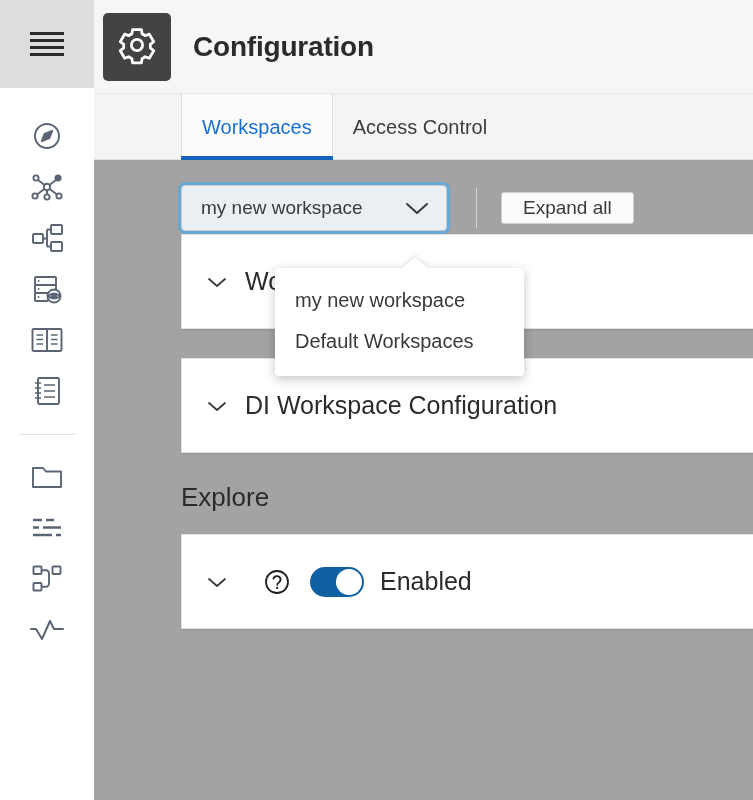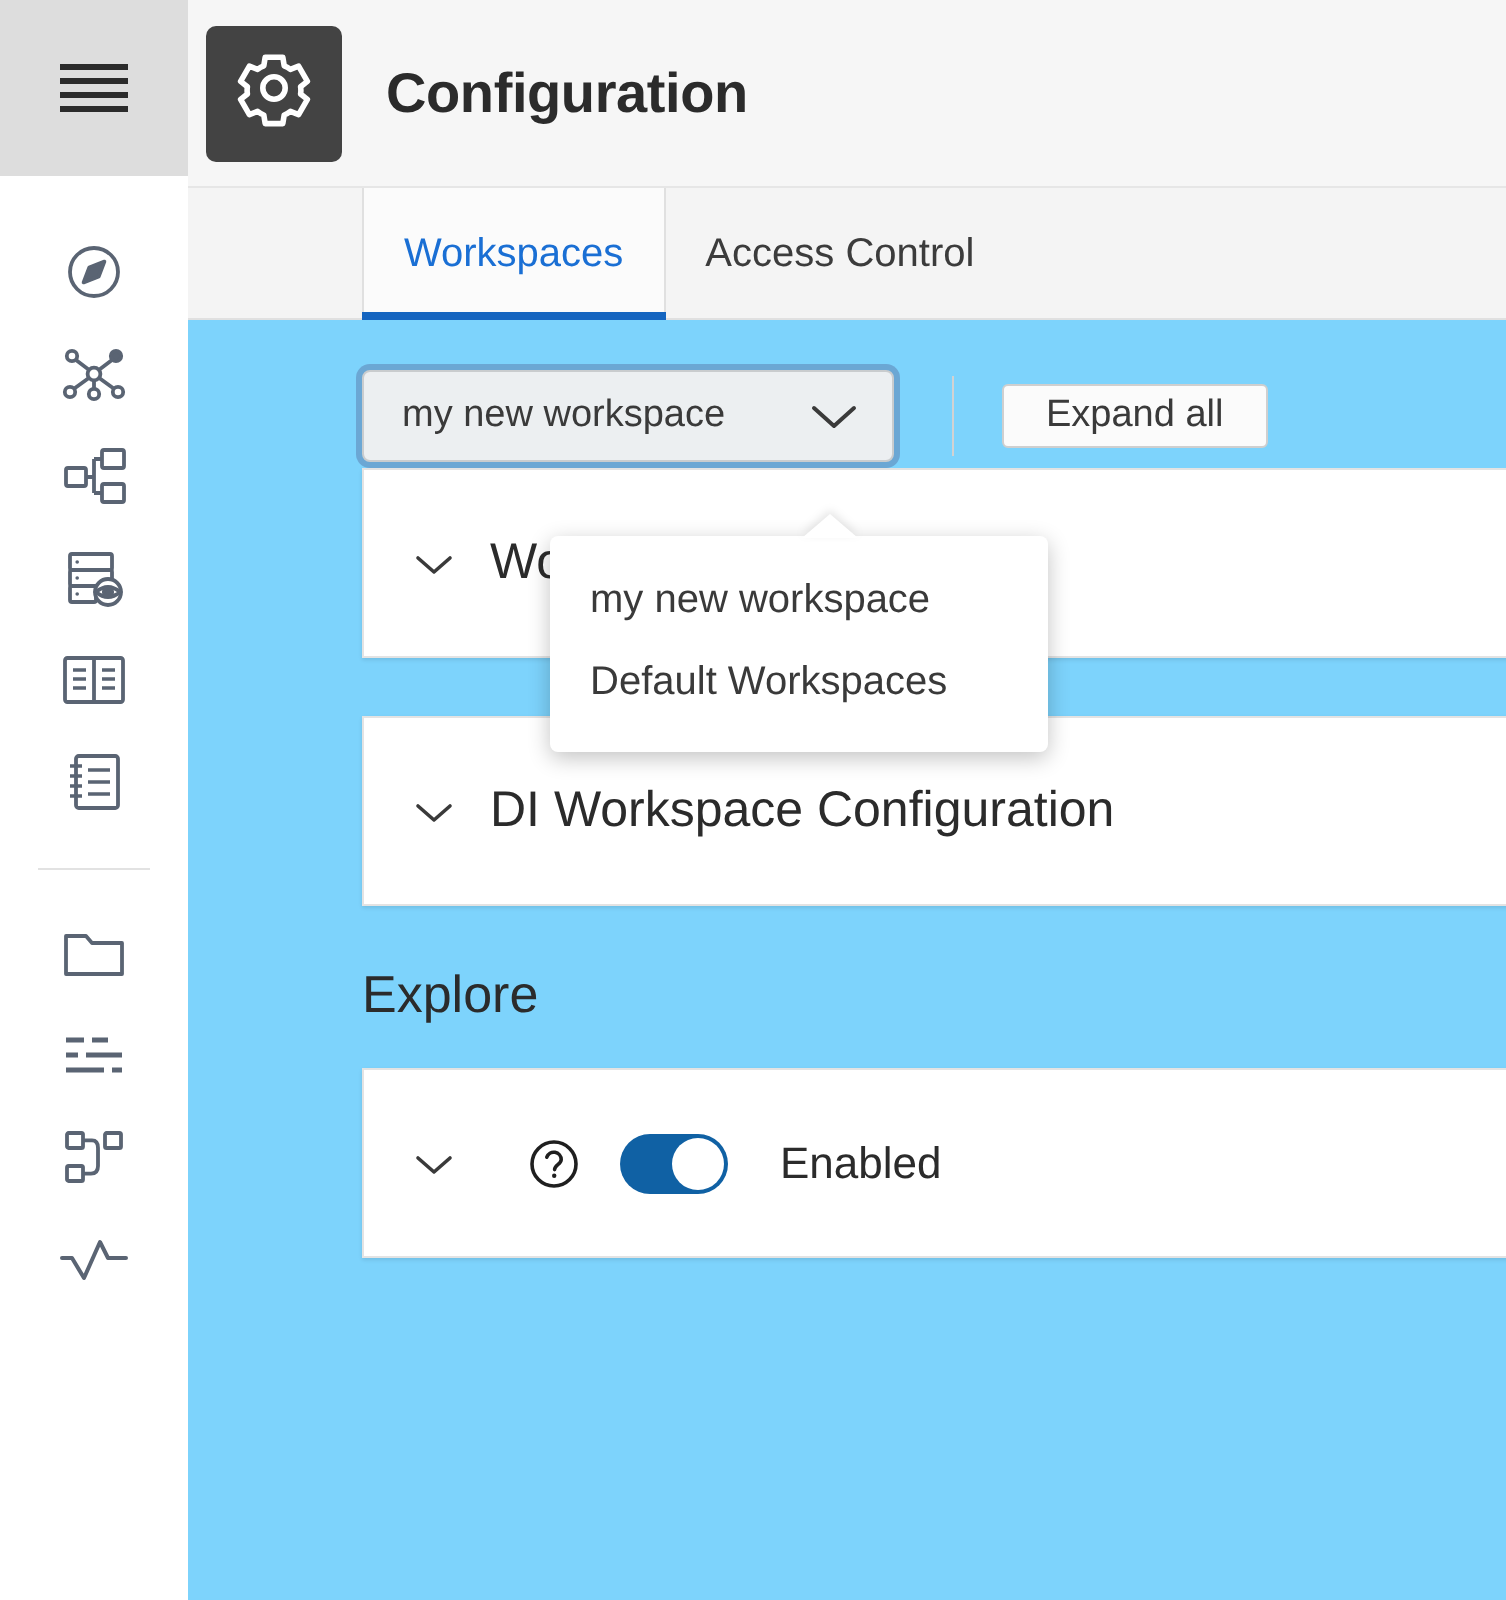--- a/index.html
+++ b/index.html
@@ -53,21 +53,21 @@
     width: 56px;
     height: 1px;
     background: #e2e2e2;
     margin: 18px 0 16px 0;
   }
 
   
   .main {
     flex: 1 1 auto;
     position: relative;
-    background: #7dd3fc;
+    background: #a3a3a3;
     min-width: 0;
     overflow: hidden;
   }
 
   .topbar {
     height: 94px;
     background: #f6f6f6;
     display: flex;
     align-items: center;
     padding-left: 9px;
@@ -260,22 +260,22 @@
     flex: 0 0 54px;
   }
   .toggle-knob {
     position: absolute;
     top: 2px; right: 2px;
     width: 26px; height: 26px;
     border-radius: 50%;
     background: #ffffff;
   }
   .toggle-label {
-    margin-left: 26px;
-    font-size: 22px;
+    margin-left: 16px;
+    font-size: 25px;
     color: #2b2b2b;
     white-space: nowrap;
   }
 </style>
 </head>
 <body>
 
 <div id="app">
 
   <div class="rail">

